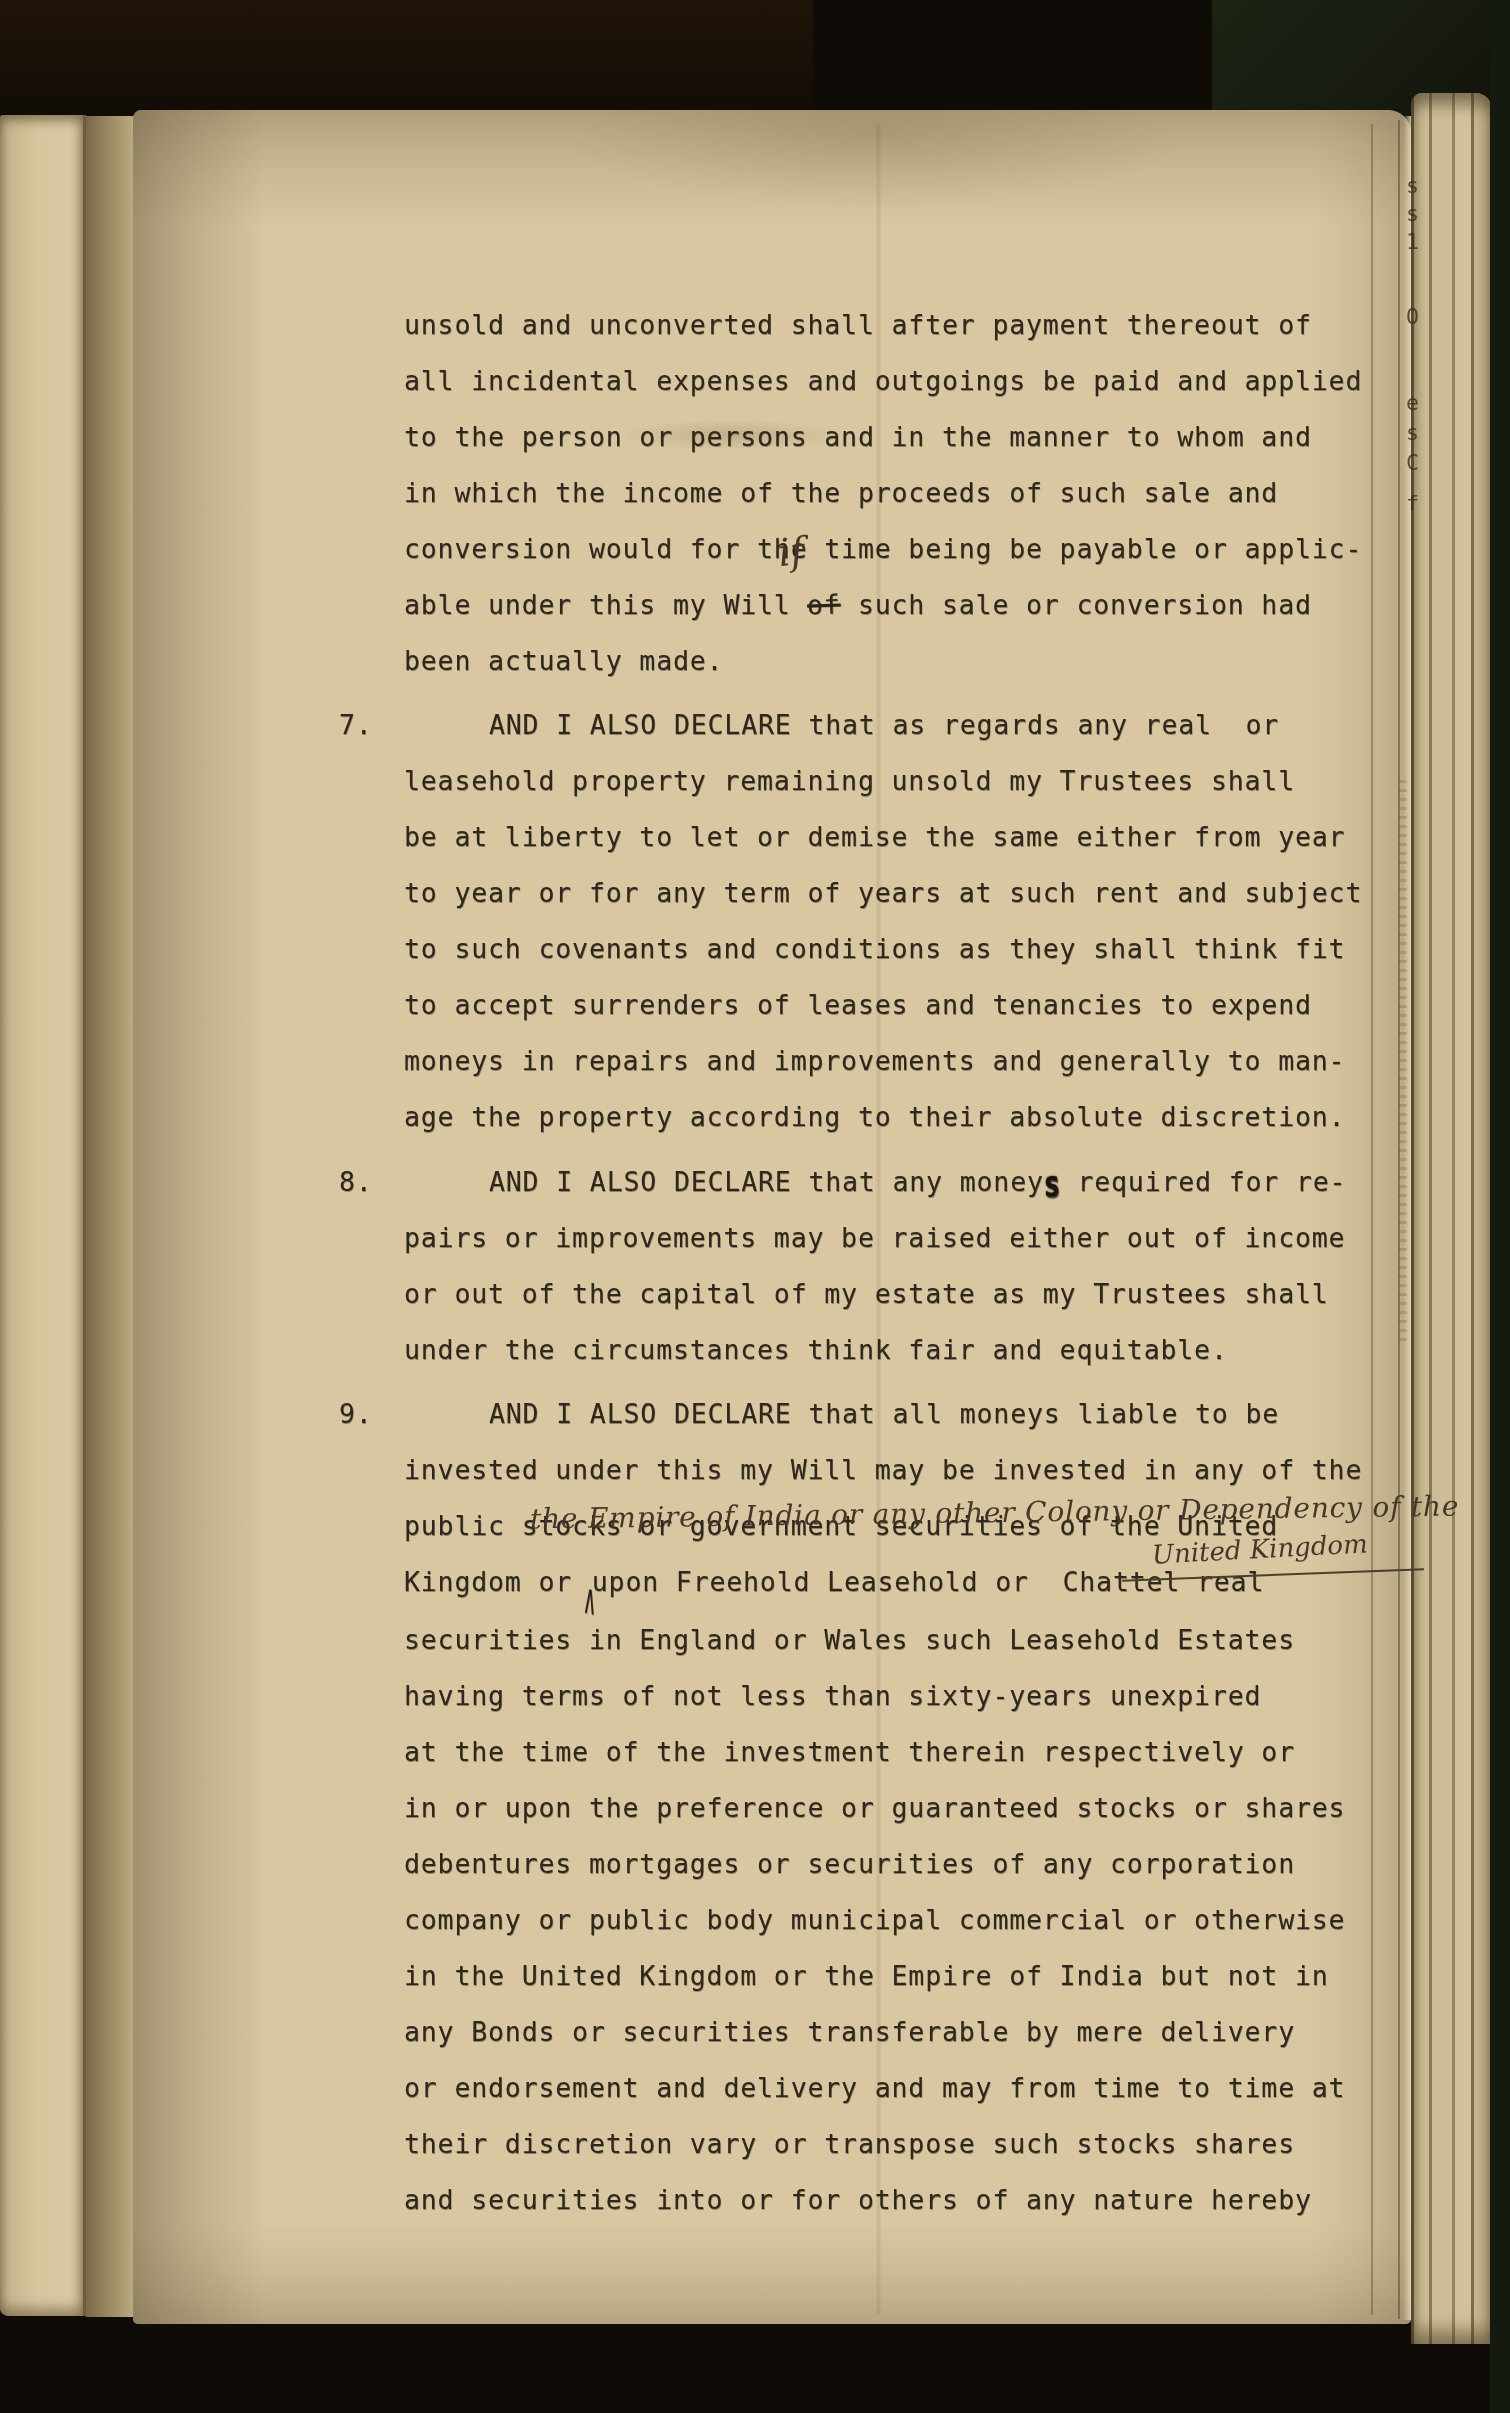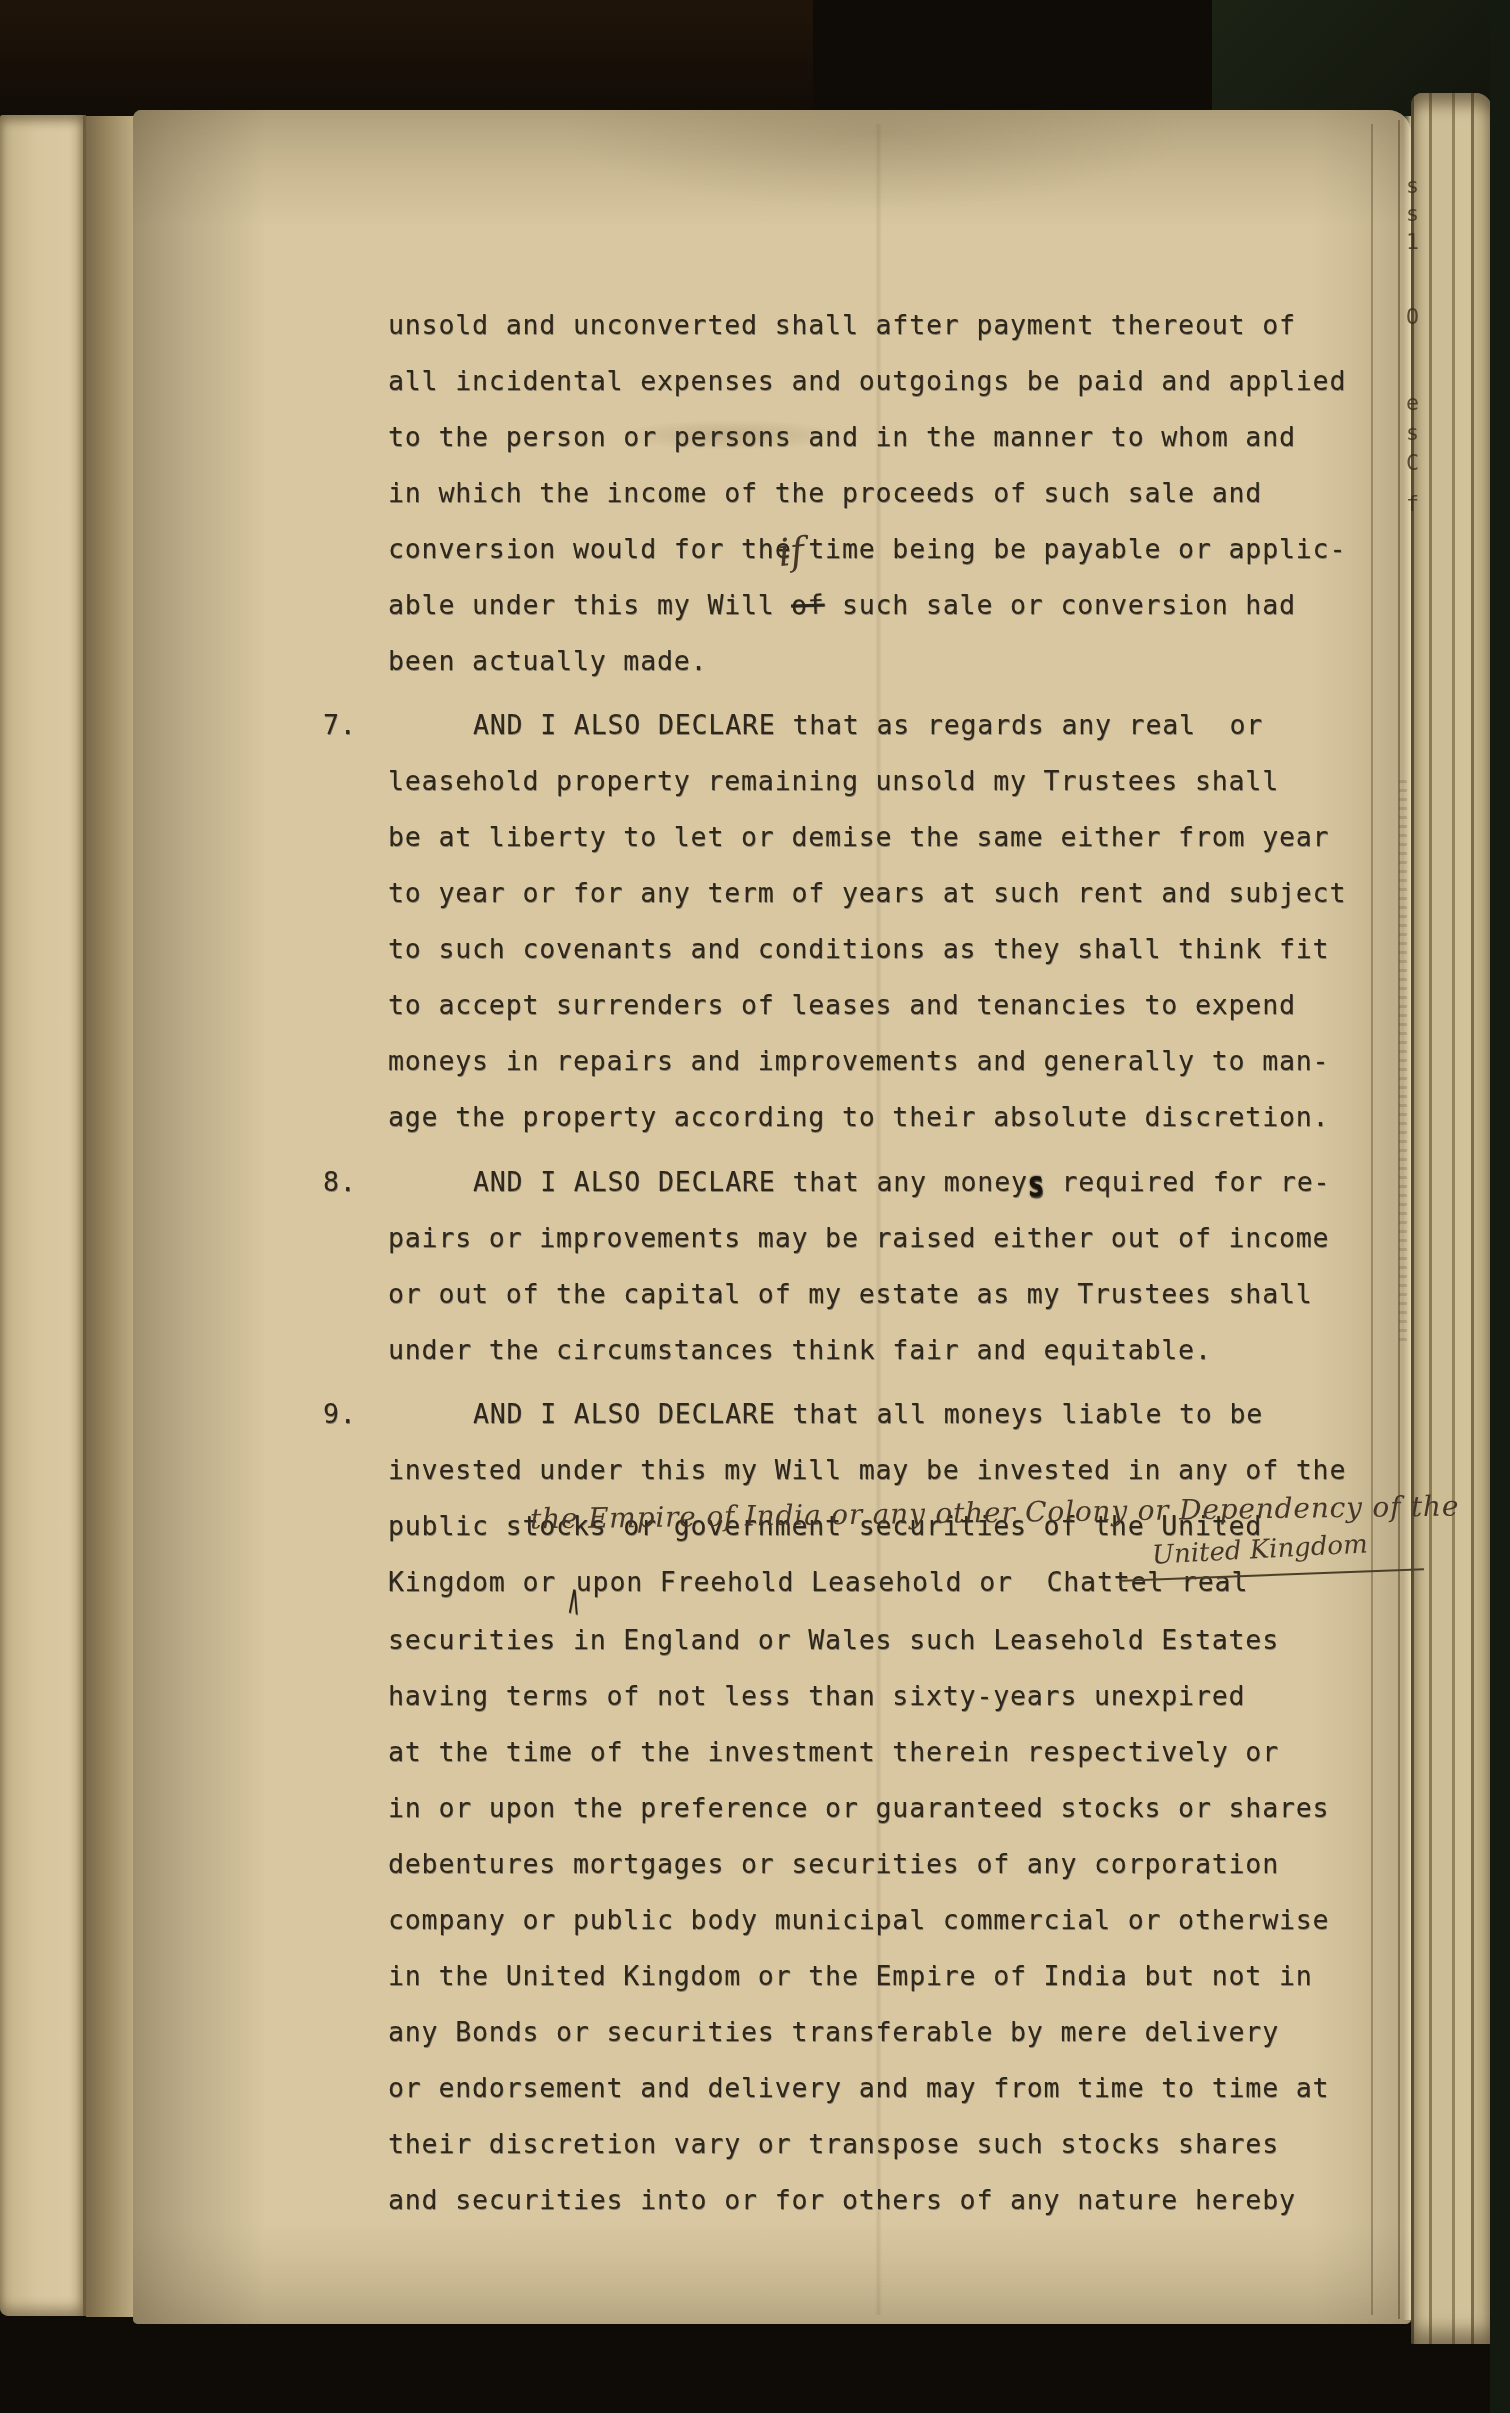--- a/index.html
+++ b/index.html
@@ -44,21 +44,21 @@
     background:linear-gradient(90deg,#6f5f42 0 2.5px,#cfbf96 2.5px 18px,#8a7a55 18px 21px,#cdbd94 21px 41px,
       #93825c 41px 44px,#d2c29a 44px 60px,#7d6d4a 60px 63px,#c9b88f 63px 81px);
     box-shadow:inset 0 11.6px 15px rgba(60,48,28,.55), inset 0 -13.3px 16.6px rgba(60,48,28,.5);}
   .cover-right{position:absolute;left:1490px;top:0;width:21px;height:2413px;z-index:3;background:#151a10;}
   
   .edge-vert{position:absolute;left:1399px;top:780px;width:8.3px;height:564px;z-index:6;opacity:.45;border-radius:1.7px;
     background:repeating-linear-gradient(180deg,rgba(55,45,28,.38) 0 3.3px,rgba(55,45,28,0) 3.3px 9px);}
   .edge-frag{position:absolute;left:1406px;z-index:6;font-size:21.6px;color:rgba(55,45,28,.8);
     font-family:"DejaVu Sans Mono","Liberation Mono",monospace;}
   
-  .text-block{position:absolute;left:388px;top:297px;width:996px;z-index:7;
+  .text-block{position:absolute;left:404px;top:297px;width:996px;z-index:7;
     color:#2e271d;font-size:26.6px;letter-spacing:0.8px;line-height:56px;white-space:pre;
     text-shadow:0.5px 0.5px 0.4px rgba(46,39,29,.45);}
   .line{position:relative;}
   .line.clause{margin-top:8.3px;padding-left:85px;}
   .line-num{position:absolute;left:-65px;top:0;}
   .seg-struck{position:relative;text-decoration:line-through;text-decoration-thickness:3.3px;
     text-decoration-color:#2b241a;display:inline-block;transform:rotate(-2deg);}
   .seg-ink{display:inline-block;font-weight:bold;color:#191410;transform:scale(1.05,1.35) translateY(1.7px);
     text-shadow:0 0 1.7px rgba(25,20,16,.9),0.8px 0.8px 0.8px rgba(25,20,16,.7);}
   .seg-caret{display:inline-block;transform:translateY(15px) scaleY(2.1) rotate(6deg);margin:0 -5px;

